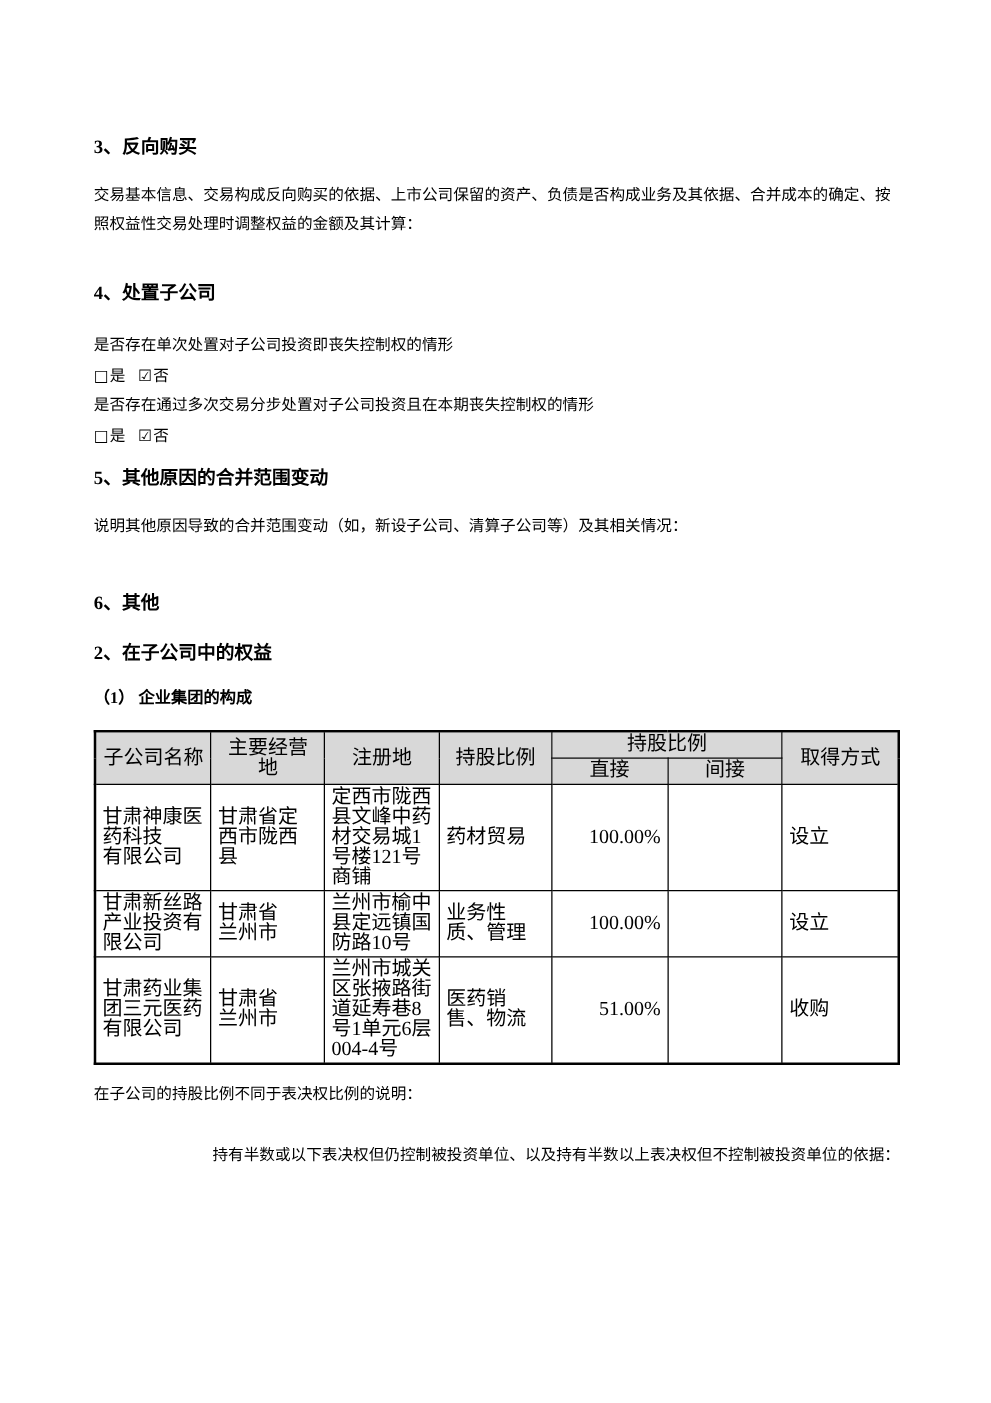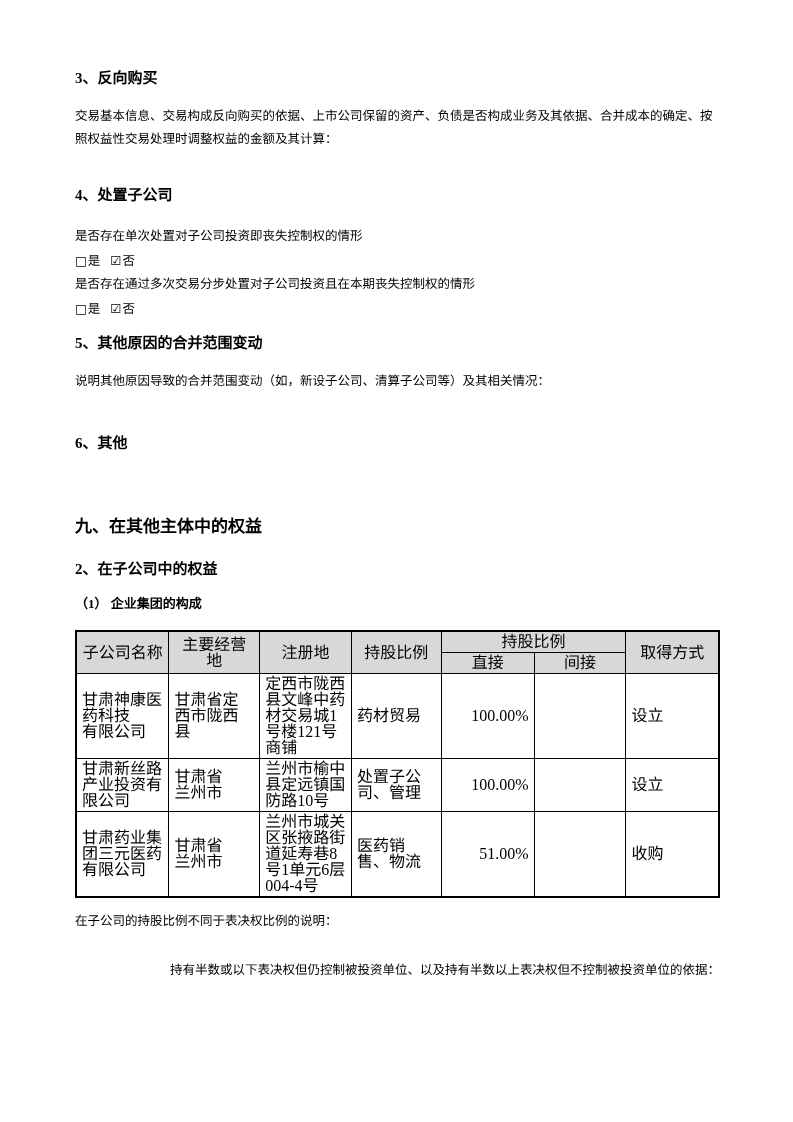--- a/index.html
+++ b/index.html
@@ -1,19 +1,19 @@
 <!DOCTYPE html>
 <html lang="zh-CN"><head>
 <meta charset="utf-8">
 <title>Document</title>
 <style>
   html,body{margin:0;padding:0;background:#ffffff;}
   .page{
     width:793px;height:1122px;background:#ffffff;color:#000;
-    box-sizing:border-box;padding:68px 73px 0 75px;
+    box-sizing:border-box;padding:108px 73px 0 75px;
     font-family:"Liberation Serif","DejaVu Serif",serif;
     position:relative;overflow:hidden;
   }
   .h-num{font-size:15px;font-weight:bold;line-height:20px;margin:0;}
   .h-big{font-size:17px;font-weight:bold;line-height:24px;margin:0;}
   .h-sub{font-size:13px;font-weight:bold;line-height:18px;margin:0;}
   .body-p{font-size:12.5px;line-height:23px;margin:0;}
   .line{font-size:12.5px;line-height:23.5px;margin:0;}
   .mt17{margin-top:17px;}
   .mt20{margin-top:20px;}
@@ -68,21 +68,20 @@
   <p class="line">是否存在通过多次交易分步处置对子公司投资且在本期丧失控制权的情形</p>
   <p class="line">
     <span class="cb-group"><span class="cb-glyph">□</span><span>是</span></span><span class="cb-group"><span class="cb-glyph">☑</span><span>否</span></span>
   </p>
 
   <p class="h-num mt12">5、其他原因的合并范围变动</p>
   <p class="body-p mt17">说明其他原因导致的合并范围变动（如，新设子公司、清算子公司等）及其相关情况：</p>
 
   <p class="h-num mt40">6、其他</p>
 
-  <p class="h-big mt62">九、在其他主体中的权益</p>
 
   <p class="h-num mt20">2、在子公司中的权益</p>
 
   <p class="h-sub mt16">（1） 企业集团的构成</p>
 
   <table class="subsidiaries">
     <colgroup>
       <col class="col-name">
         <col class="col-loc">
         <col class="col-reg">
@@ -114,21 +113,21 @@
         <td class="prewrap">药材贸易</td>
         <td class="num">100.00%</td>
         <td></td>
         <td>设立</td>
       </tr>
       <tr class="r2">
         <td class="prewrap">甘肃新丝路产业投资有限公司</td>
         <td class="prewrap">甘肃省
 兰州市</td>
         <td class="prewrap">兰州市榆中县定远镇国防路10号</td>
-        <td class="prewrap">处置子公司、管理</td>
+        <td class="prewrap">业务性质、管理</td>
         <td class="num">100.00%</td>
         <td></td>
         <td>设立</td>
       </tr>
       <tr class="r3">
         <td class="prewrap">甘肃药业集团三元医药有限公司</td>
         <td class="prewrap">甘肃省
 兰州市</td>
         <td class="prewrap">兰州市城关区张掖路街道延寿巷8号1单元6层004-4号</td>
         <td class="prewrap">医药销售、物流</td>

